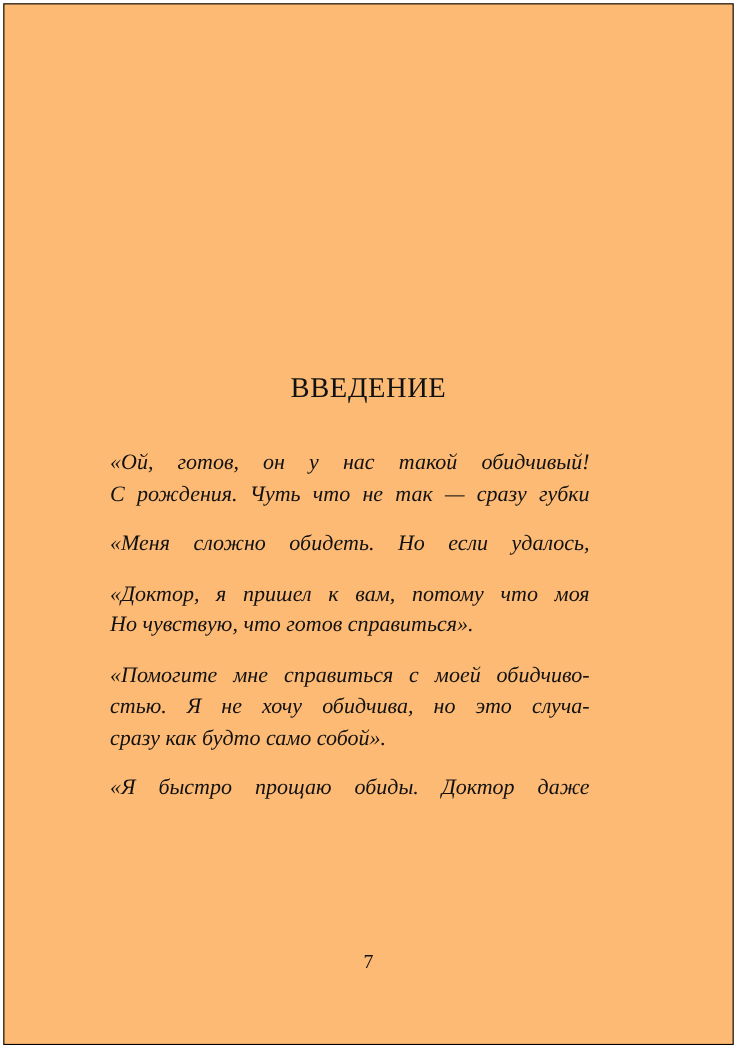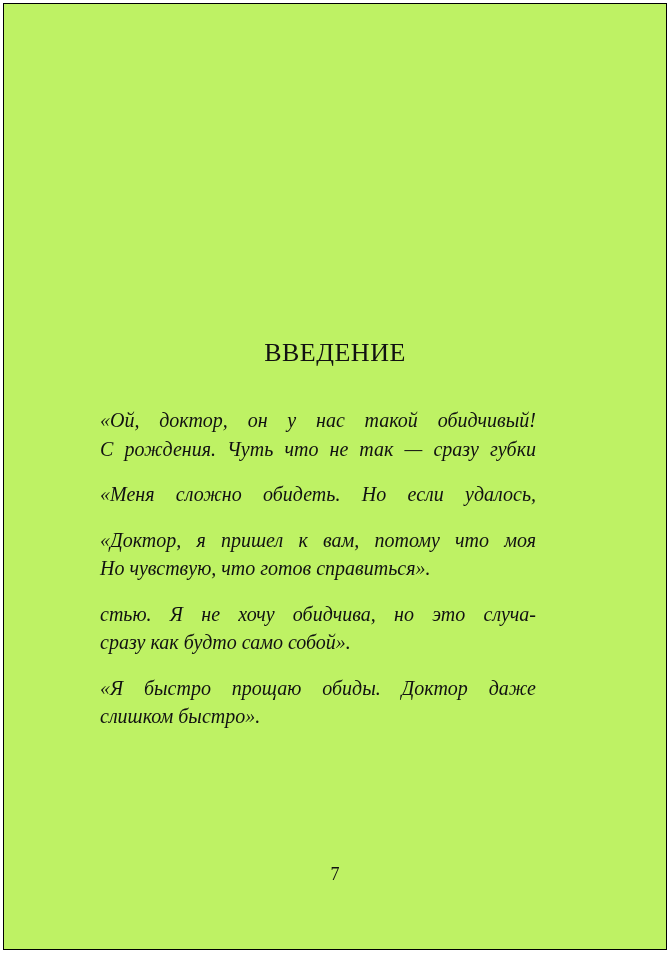--- a/index.html
+++ b/index.html
@@ -14,21 +14,21 @@
       overflow: hidden;
     }
     .page {
       position: absolute;
       left: 3px;
       top: 3px;
       width: 664px;
       height: 947px;
       box-sizing: border-box;
       border: 1.5px solid #000000;
-      background: #bef264;
+      background: #fdba74;
       padding-left: 48px;
     }
     .title {
       position: absolute;
       left: 0;
       right: 0;
       top: 334px;
       text-align: center;
       font-family: "Liberation Serif", "DejaVu Serif", serif;
       font-size: 26px;
@@ -74,34 +74,34 @@
     }
   </style>
 </head>
 <body>
 
 <div class="page">
   <h1 class="title">ВВЕДЕНИЕ</h1>
 
   <div class="body-text">
     <div class="quote">
-      <span class="line">«Ой, доктор, он у нас такой обидчивый!</span>
+      <span class="line">«Ой, готов, он у нас такой обидчивый!</span>
       <span class="line">С рождения. Чуть что не так — сразу губки</span>
     </div>
     <div class="quote">
       <span class="line">«Меня сложно обидеть. Но если удалось,</span>
     </div>
     <div class="quote">
       <span class="line">«Доктор, я пришел к вам, потому что моя</span>
       <span class="line last">Но чувствую, что готов справиться».</span>
     </div>
     <div class="quote">
+      <span class="line">«Помогите мне справиться с моей обидчиво-</span>
       <span class="line">стью. Я не хочу обидчива, но это случа-</span>
       <span class="line last">сразу как будто само собой».</span>
     </div>
     <div class="quote">
       <span class="line">«Я быстро прощаю обиды. Доктор даже</span>
-      <span class="line last">слишком быстро».</span>
     </div>
   </div>
 
   <div class="page-number">7</div>
 </div>
 
 </body></html>

